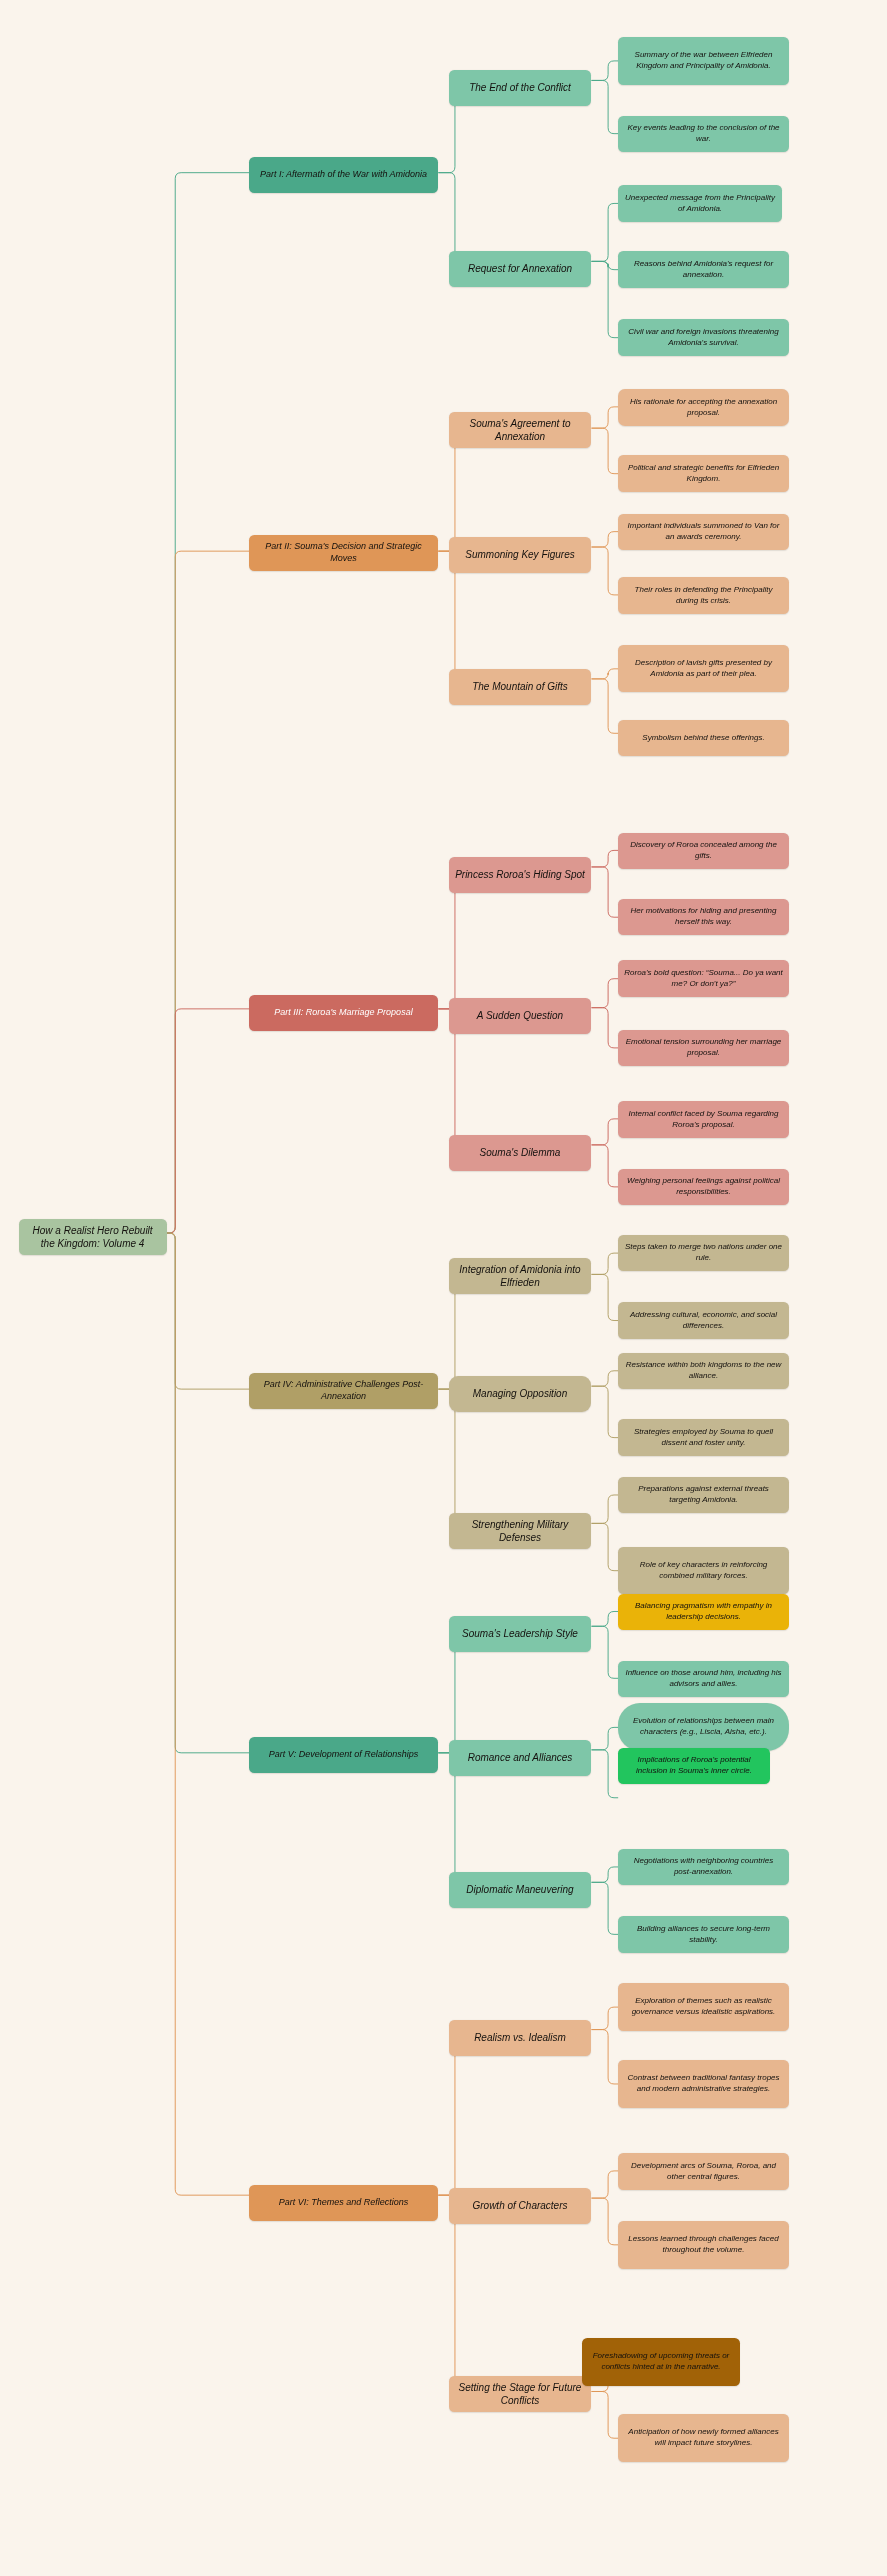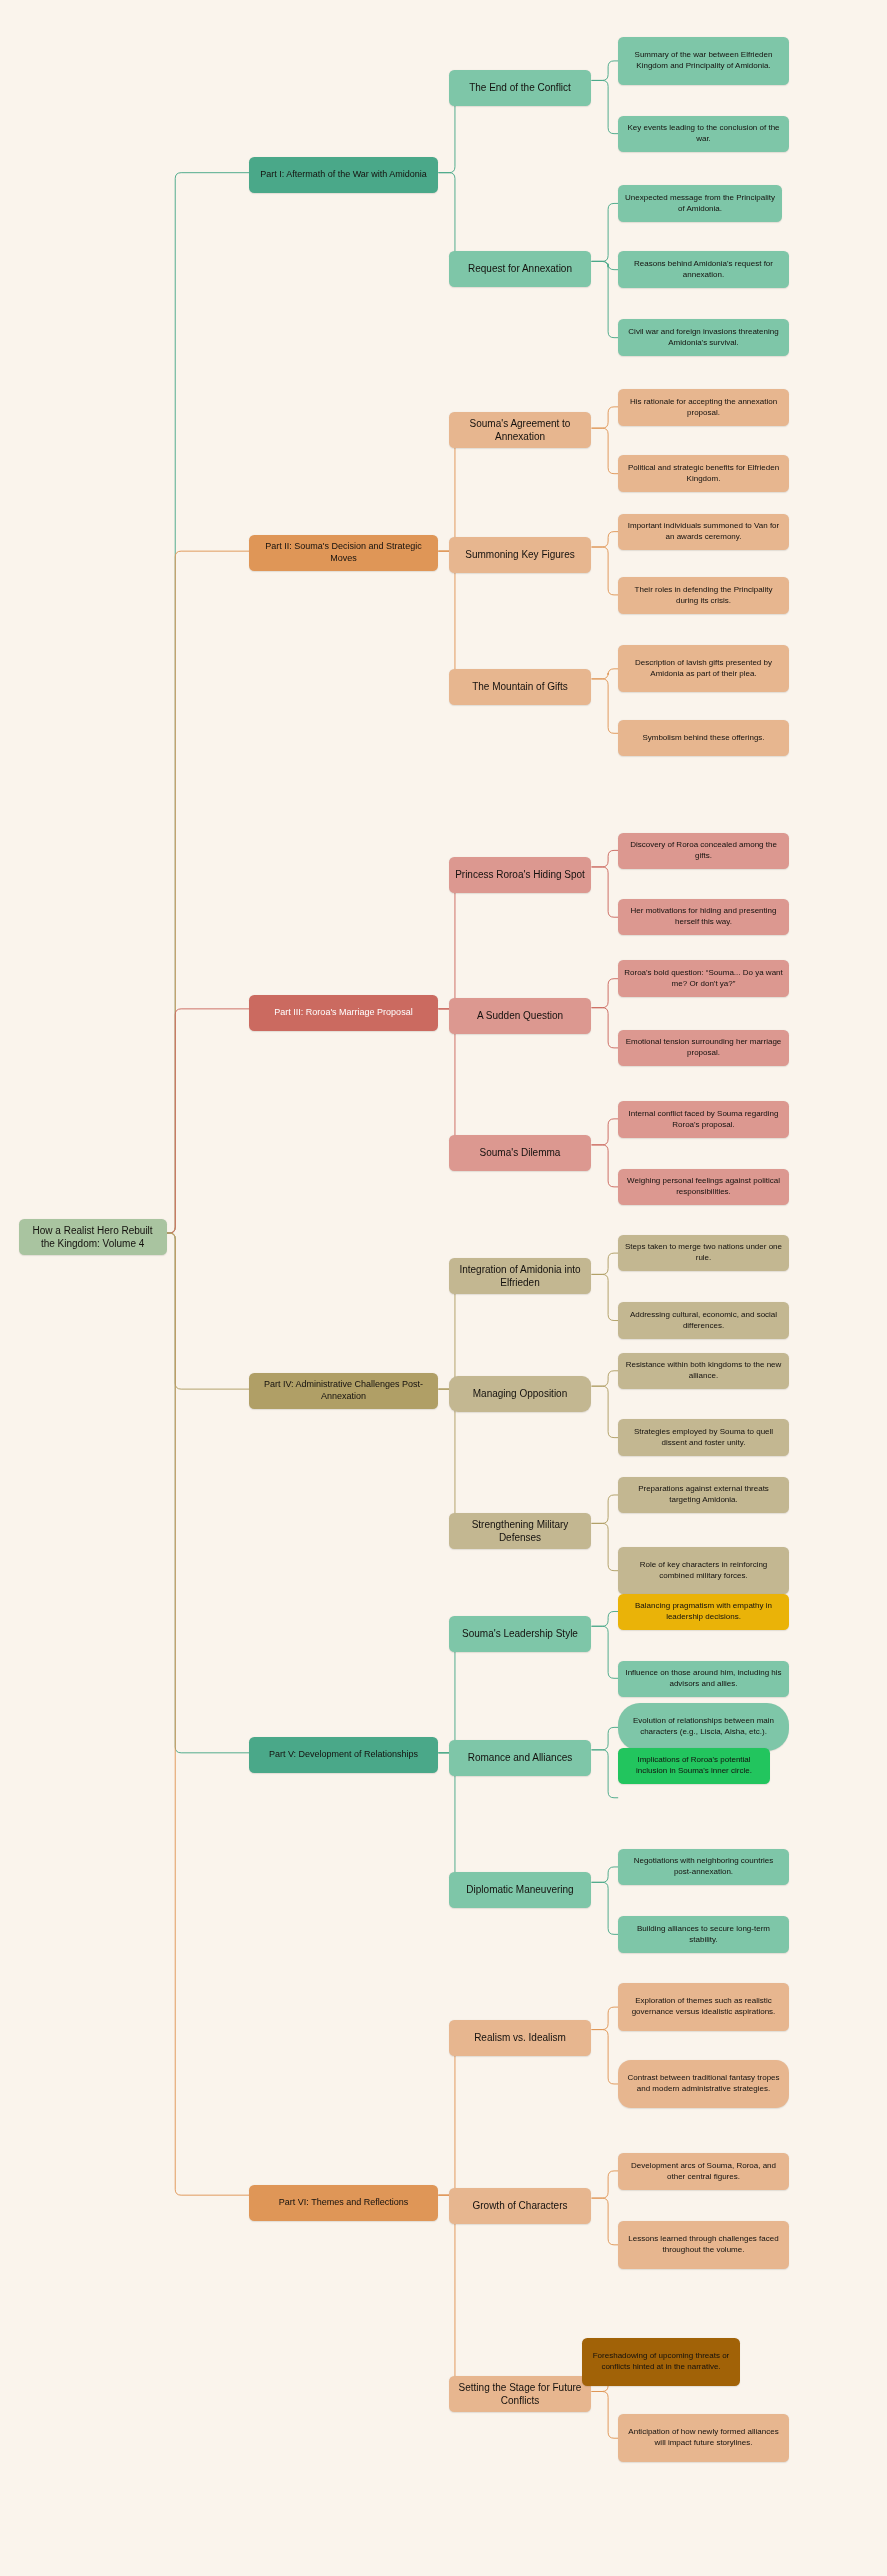--- a/index.html
+++ b/index.html
@@ -14,20 +14,21 @@
   .node{
     position:absolute;
     box-sizing:border-box;
     display:flex;align-items:center;justify-content:center;
     text-align:center;
     border-radius:5.3px;
     padding:18px 6px;
     line-height:1.32;
     color:#14110e;
     box-shadow:0 0.6px 1.2px rgba(0,0,0,0.10);
+    font-style:italic;
   }
   .node span{display:block;width:100%;}
   .root{font-size:10px;margin-left:8px;}
   .l1{font-size:9px;}
   .l1.white{color:#ffffff;}
   .l2{font-size:10px;}
   .l3{font-size:8px;}
 </style>
 </head>
 <body>
@@ -120,21 +121,21 @@
       </div>
       <div class="node l3 l3" style="left: 618px; top: 319px; width: 171px; min-height: 37px; height: 37px; background: rgb(126, 198, 168);">
         <span>Civil war and foreign invasions threatening Amidonia's survival.</span>
       </div>
       <div class="node l1 l1" style="left: 249px; top: 535px; width: 189px; min-height: 32px; height: 32px; background: rgb(223, 150, 87); color: rgb(20, 17, 14);">
         <span>Part II: Souma's Decision and Strategic Moves</span>
       </div>
       <div class="node l2 l2" style="left: 449px; top: 412px; width: 142px; min-height: 32px; height: 32px; background: rgb(231, 182, 143);">
         <span>Souma's Agreement to Annexation</span>
       </div>
-      <div class="node l3 l3" style="left: 618px; top: 389px; width: 171px; min-height: 37px; height: 37px; background: rgb(231, 182, 143);">
+      <div class="node l3 l3" style="left: 618px; top: 389px; width: 171px; min-height: 37px; height: 37px; background: rgb(231, 182, 143); border-radius: 7px;">
         <span>His rationale for accepting the annexation proposal.</span>
       </div>
       <div class="node l3 l3" style="left: 618px; top: 455px; width: 171px; min-height: 37px; height: 37px; background: rgb(231, 182, 143);">
         <span>Political and strategic benefits for Elfrieden Kingdom.</span>
       </div>
       <div class="node l2 l2" style="left: 449px; top: 537px; width: 142px; min-height: 20px; height: 20px; background: rgb(231, 182, 143);">
         <span>Summoning Key Figures</span>
       </div>
       <div class="node l3 l3" style="left: 618px; top: 514px; width: 171px; min-height: 35px; height: 35px; background: rgb(231, 182, 143);">
         <span>Important individuals summoned to Van for an awards ceremony.</span>
@@ -243,21 +244,21 @@
       </div>
       <div class="node l1 l1" style="left: 249px; top: 2185px; width: 189px; min-height: 20px; height: 20px; background: rgb(223, 150, 87); color: rgb(20, 17, 14);">
         <span>Part VI: Themes and Reflections</span>
       </div>
       <div class="node l2 l2" style="left: 449px; top: 2020px; width: 142px; min-height: 20px; height: 20px; background: rgb(231, 182, 143);">
         <span>Realism vs. Idealism</span>
       </div>
       <div class="node l3 l3" style="left: 618px; top: 1983px; width: 171px; min-height: 48px; height: 48px; background: rgb(231, 182, 143);">
         <span>Exploration of themes such as realistic governance versus idealistic aspirations.</span>
       </div>
-      <div class="node l3 l3" style="left: 618px; top: 2060px; width: 171px; min-height: 48px; height: 48px; background: rgb(231, 182, 143); border-radius: 13px;">
+      <div class="node l3 l3" style="left: 618px; top: 2060px; width: 171px; min-height: 48px; height: 48px; background: rgb(231, 182, 143);">
         <span>Contrast between traditional fantasy tropes and modern administrative strategies.</span>
       </div>
       <div class="node l2 l2" style="left: 449px; top: 2188px; width: 142px; min-height: 20px; height: 20px; background: rgb(231, 182, 143);">
         <span>Growth of Characters</span>
       </div>
       <div class="node l3 l3" style="left: 618px; top: 2153px; width: 171px; min-height: 37px; height: 37px; background: rgb(231, 182, 143);">
         <span>Development arcs of Souma, Roroa, and other central figures.</span>
       </div>
       <div class="node l3 l3" style="left: 618px; top: 2221px; width: 171px; min-height: 48px; height: 48px; background: rgb(231, 182, 143);">
         <span>Lessons learned through challenges faced throughout the volume.</span>

